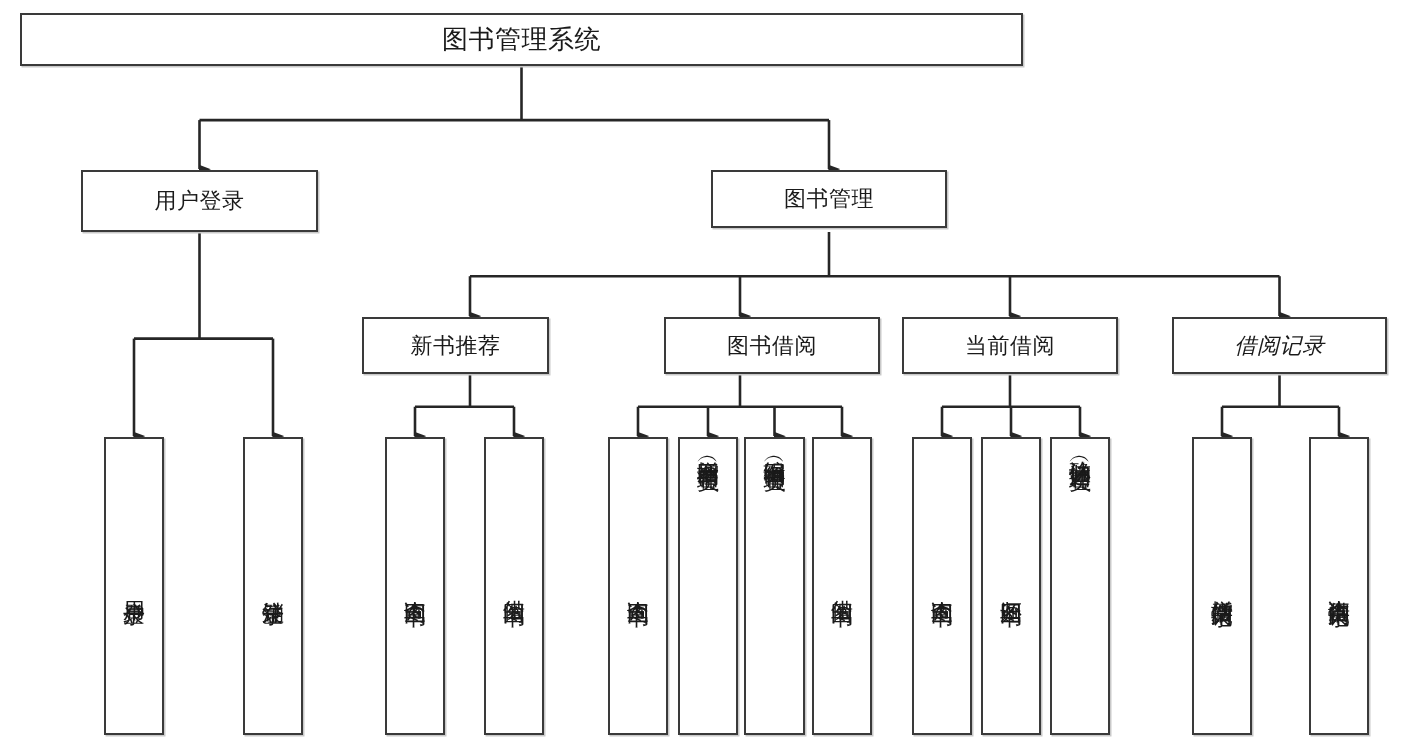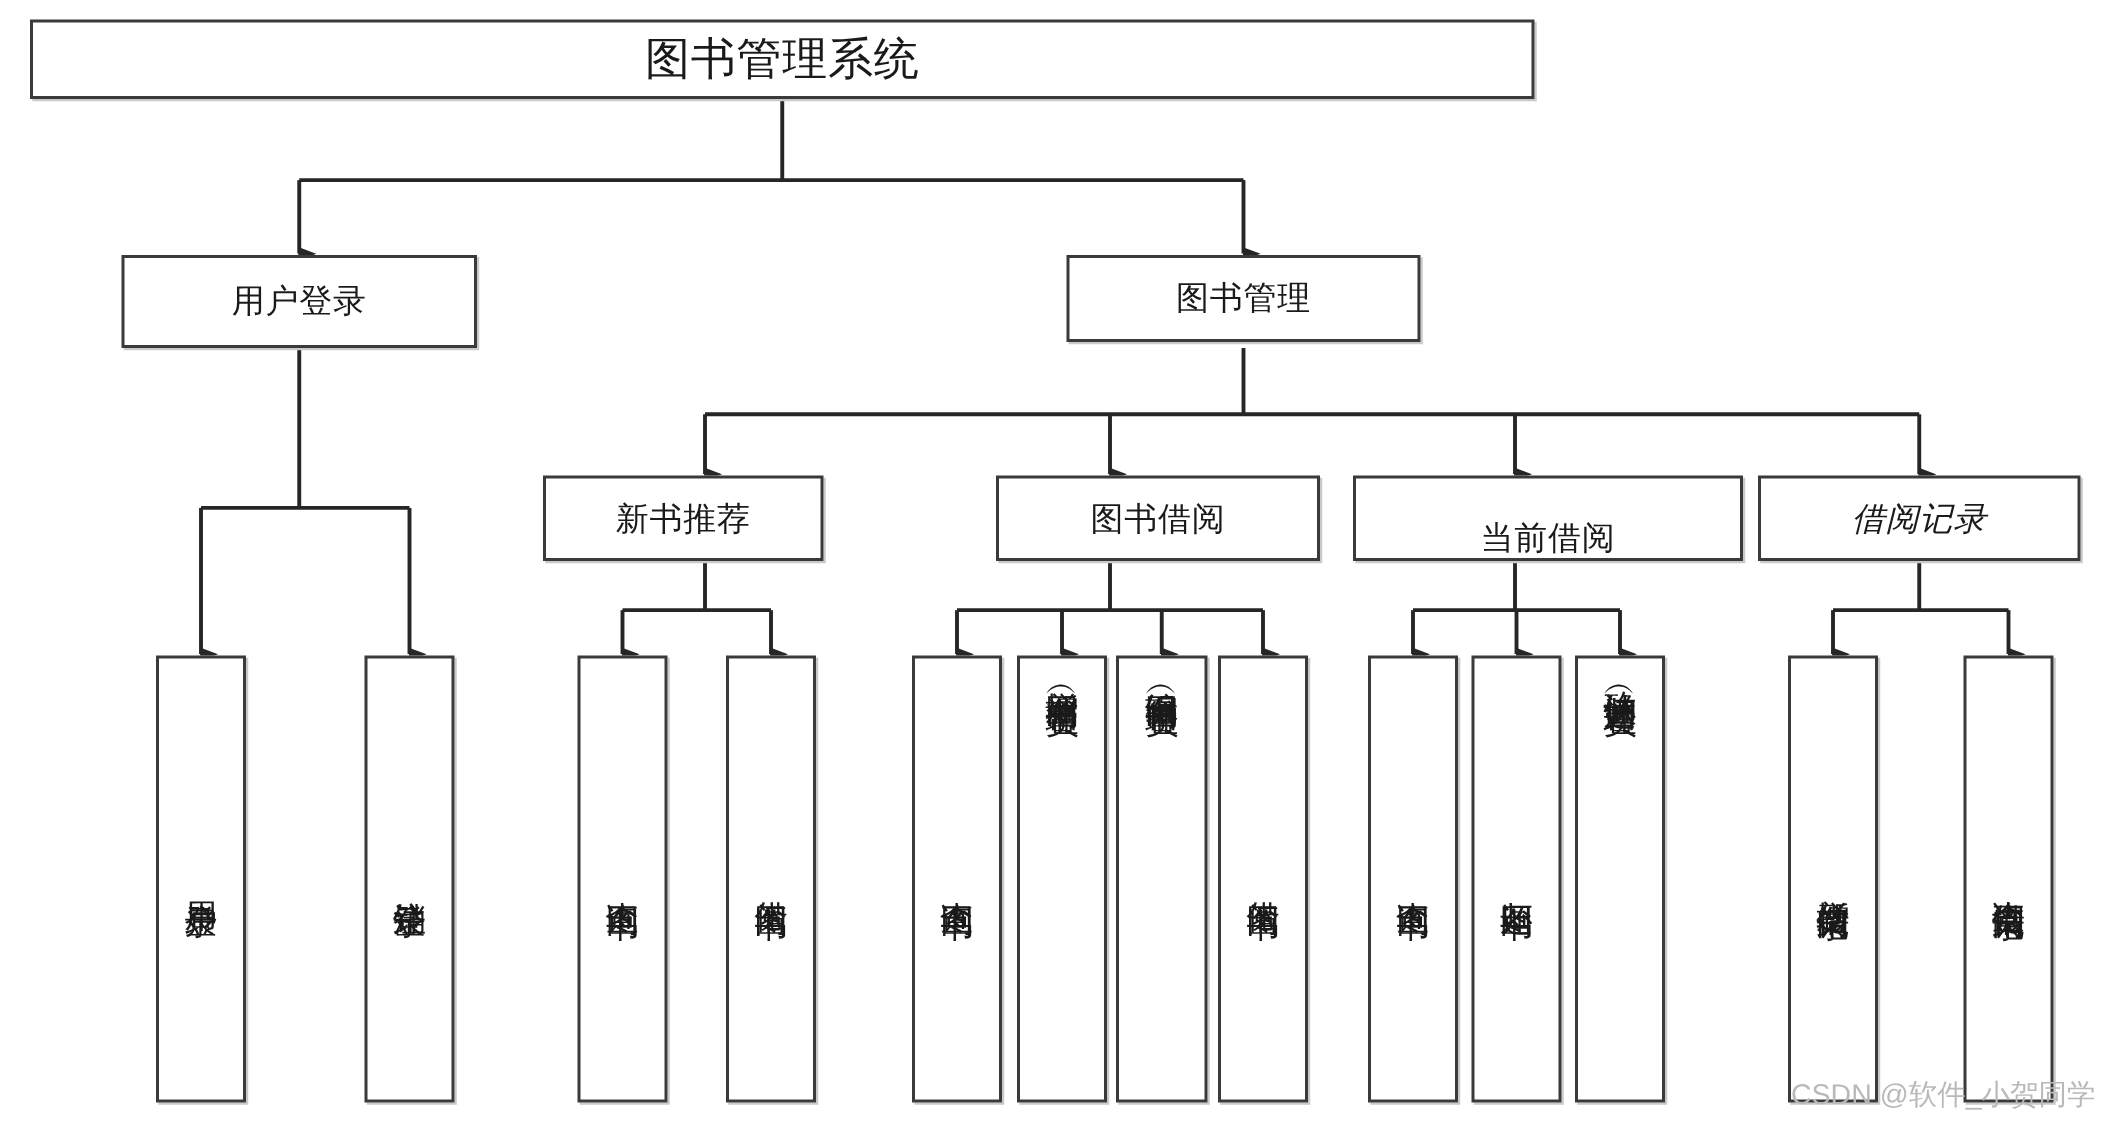--- a/index.html
+++ b/index.html
@@ -37,21 +37,21 @@
     align-items: center;
     justify-content: center;
     color: #1a1a1a;
   }
   .node-label {
     font-family: "Liberation Sans", "DejaVu Sans", sans-serif;
     line-height: 1.18;
     color: #1a1a1a;
     letter-spacing: 0.5px;
   }
-  .level-root .node-label { font-size: 30px; }
+  .level-root .node-label { font-size: 26px; }
   .level-2 .node-label { font-size: 22px; }
   .level-3 .node-label { font-size: 22px; }
   .leaf .node-label {
     font-size: 22px;
     writing-mode: vertical-rl;
     text-orientation: upright;
     letter-spacing: 1.5px;
     line-height: 1;
     white-space: nowrap;
     text-align: center;
@@ -129,21 +129,21 @@
       </div>
       <div class="node-box level-2" style="left: 711px; top: 170px; width: 236px; height: 58px;">
         <span class="node-label">图书管理</span>
       </div>
       <div class="node-box level-3" style="left: 362px; top: 317px; width: 187px; height: 57px;">
         <span class="node-label">新书推荐</span>
       </div>
       <div class="node-box level-3" style="left: 664px; top: 317px; width: 216px; height: 57px;">
         <span class="node-label">图书借阅</span>
       </div>
-      <div class="node-box level-3" style="left: 902px; top: 317px; width: 260px; height: 57px; align-items: flex-end;">
+      <div class="node-box level-3" style="left: 902px; top: 317px; width: 216px; height: 57px;">
         <span class="node-label">当前借阅</span>
       </div>
       <div class="node-box level-3" style="left: 1172px; top: 317px; width: 215px; height: 57px; font-style: italic;">
         <span class="node-label">借阅记录</span>
       </div>
       <div class="node-box leaf center-v" style="left: 104px; top: 437px; width: 60px; height: 298px;">
         <span class="node-label">用户登录</span>
       </div>
       <div class="node-box leaf center-v" style="left: 243px; top: 437px; width: 60px; height: 298px;">
         <span class="node-label">注销登录</span>
@@ -176,14 +176,13 @@
         <span class="node-label">确认归还（管理员）</span>
       </div>
       <div class="node-box leaf center-v" style="left: 1192px; top: 437px; width: 60px; height: 298px;">
         <span class="node-label">新增借阅记录</span>
       </div>
       <div class="node-box leaf center-v" style="left: 1309px; top: 437px; width: 60px; height: 298px;">
         <span class="node-label">查询借阅记录</span>
       </div>
     </div>
 
-  <div id="watermark">CSDN @软件_小贺同学</div>
 </div>
 
 </body></html>

